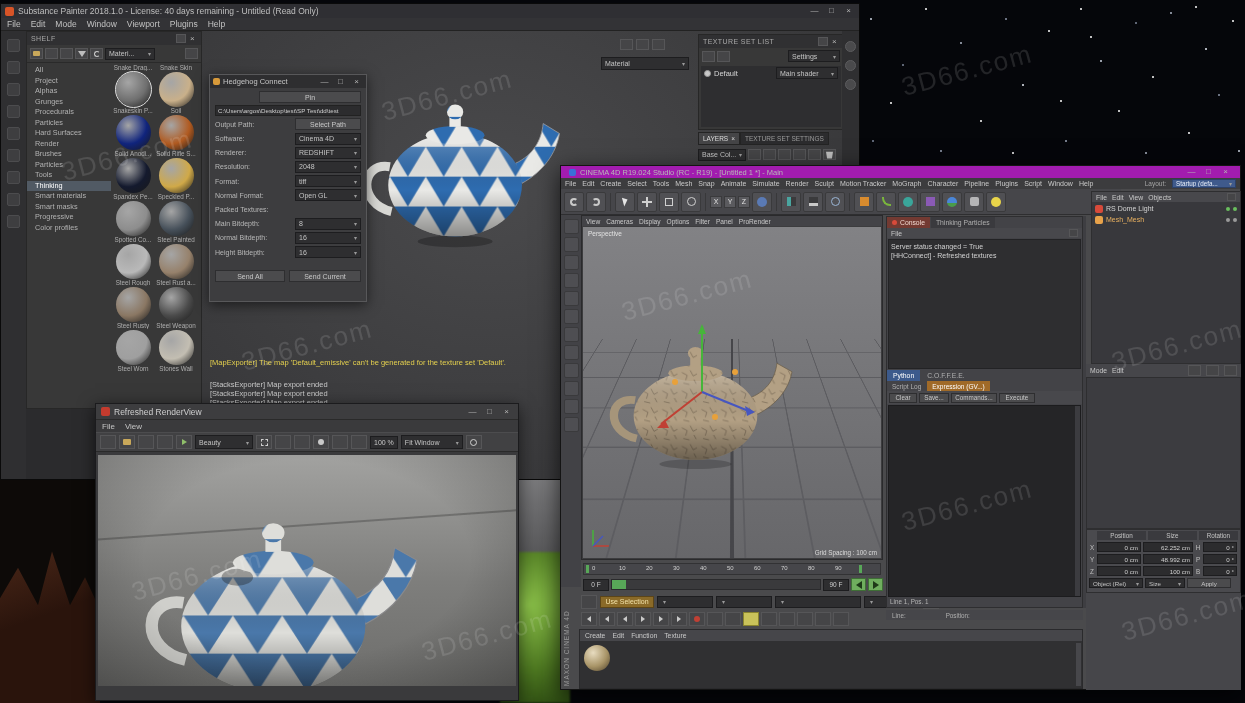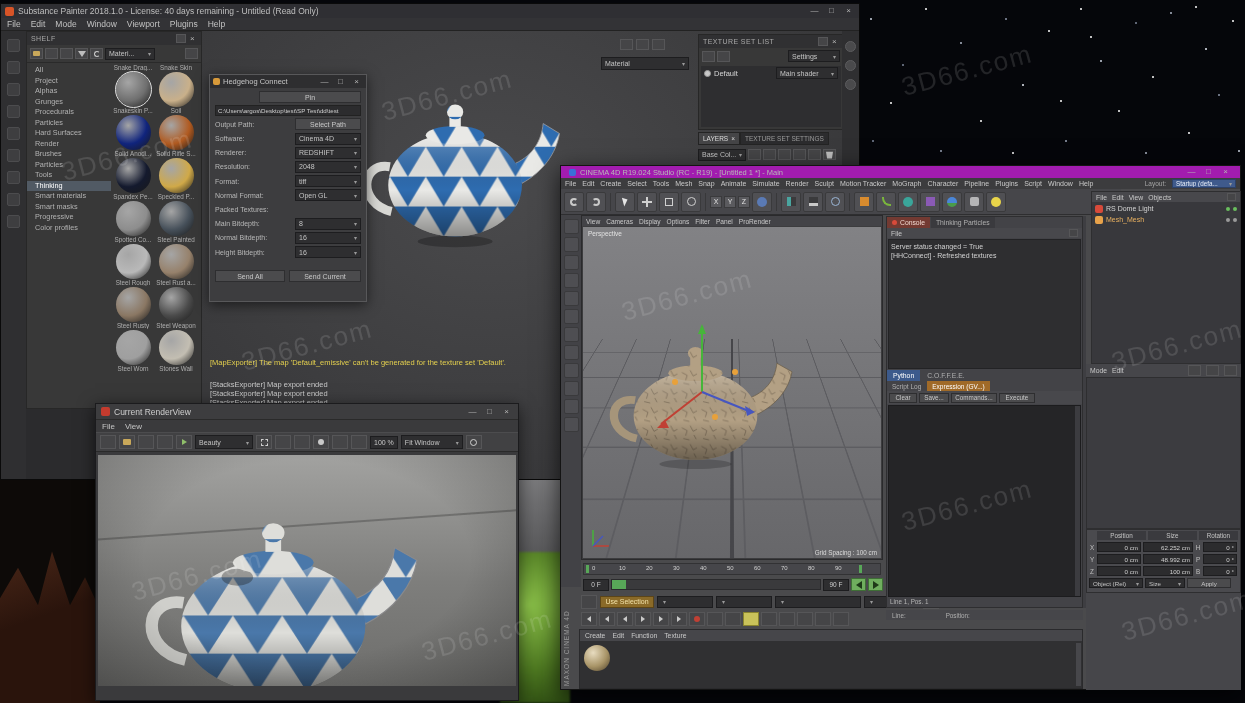--- a/index.html
+++ b/index.html
@@ -479,21 +479,21 @@
     <div class="hh-send">
       <div class="btn" style="width:70px">Send All</div>
       <div class="btn" style="width:72px">Send Current</div>
     </div>
   </div>
 </div>
 
 <div id="rs">
   <div class="rs-title">
     <span class="appdot" style="background:#c43b2e"></span>
-    <span class="ttl">Current RenderView</span>
+    <span class="ttl">Refreshed RenderView</span>
     <span class="wbtn">—</span>
     <span class="wbtn">□</span>
     <span class="wbtn">×</span>
   </div>
   <div class="rs-menu">
     <span class="mi">File</span>
     <span class="mi">View</span>
   </div>
   <div class="rs-toolbar">
     <div class="ib m"></div>

